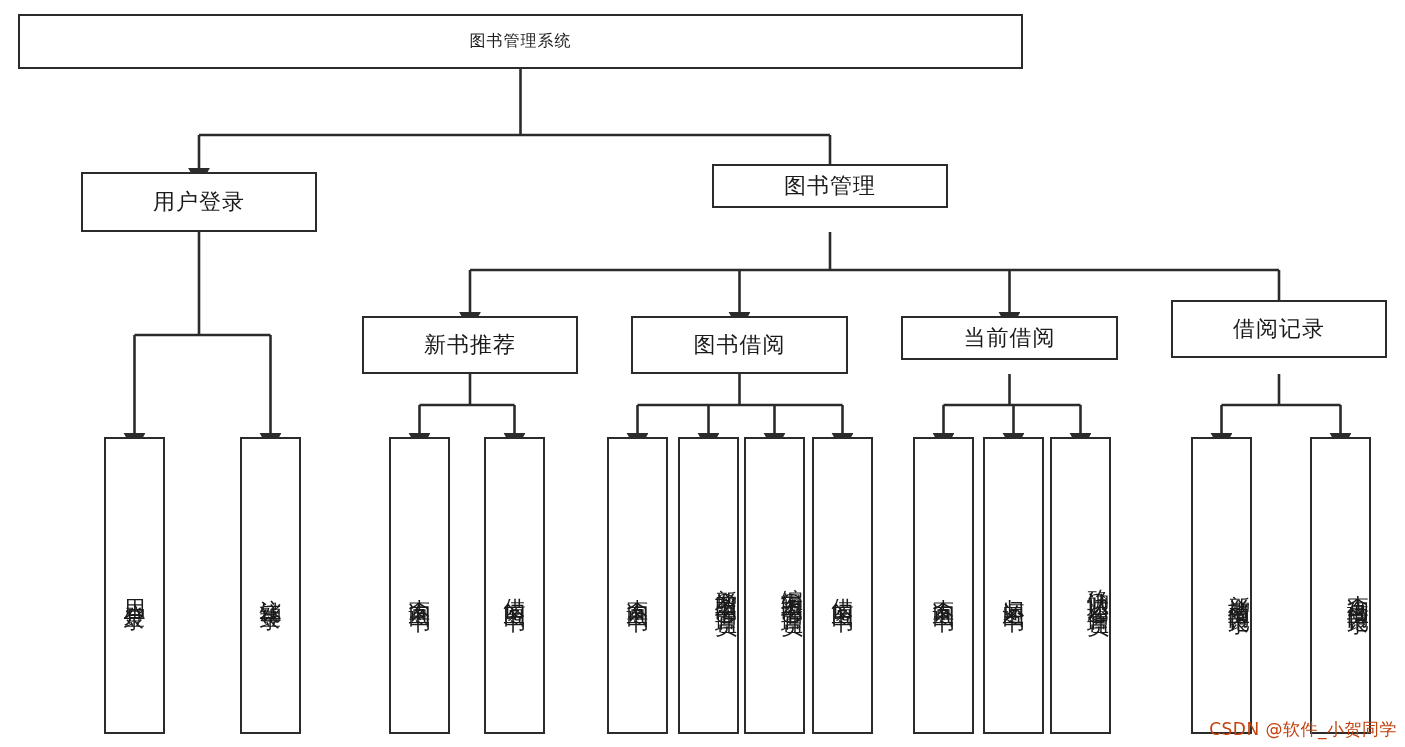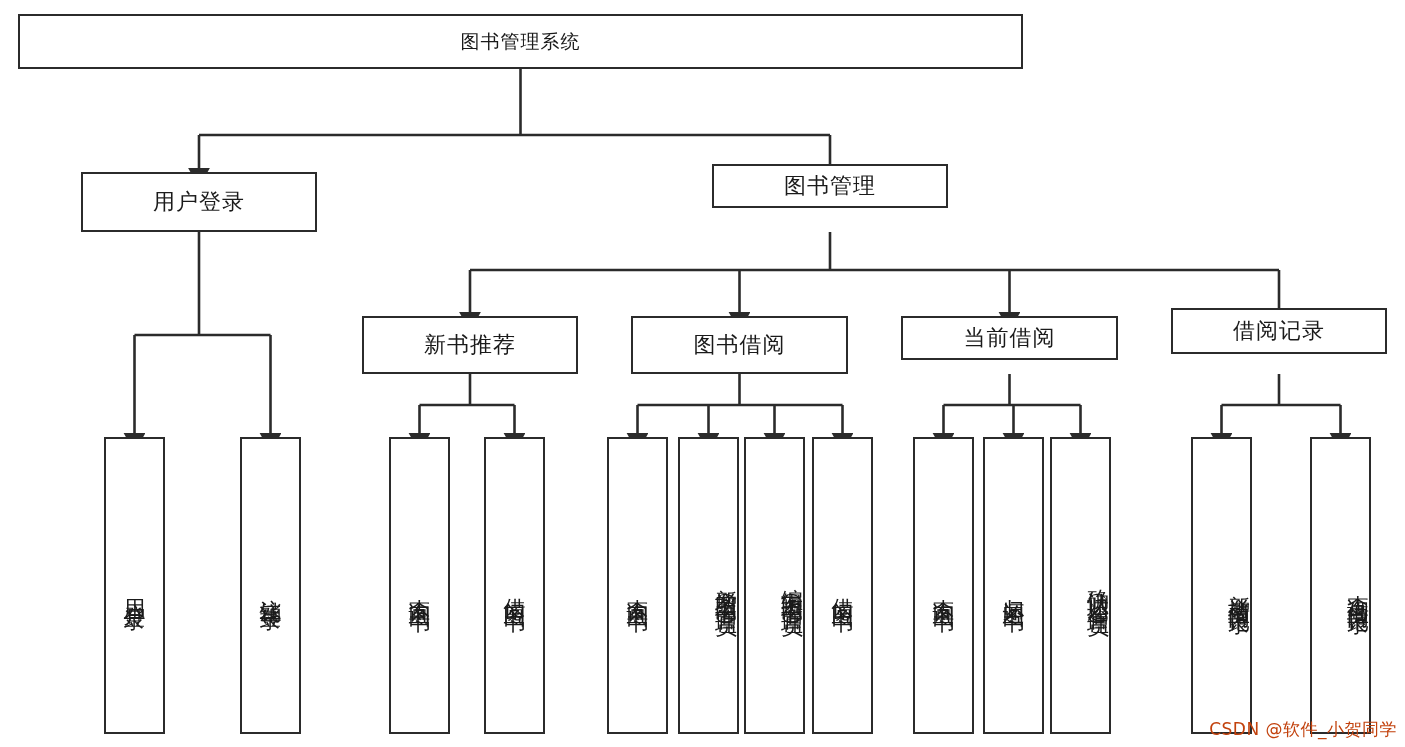--- a/index.html
+++ b/index.html
@@ -35,21 +35,21 @@
     align-items: center;
     justify-content: center;
     color: #1a1a1a;
   }
   .node-h {
     font-size: 22px;
     letter-spacing: 1px;
     white-space: nowrap;
   }
   .node-root {
-    font-size: 19px;
+    font-size: 16px;
   }
   .node-v {
     writing-mode: vertical-rl;
     text-orientation: upright;
     font-size: 22px;
     letter-spacing: 4px;
     line-height: 1;
     padding-top: 6px;
     align-items: flex-start;
     justify-content: center;
@@ -136,21 +136,21 @@
 
   <div class="node node-h" style="left: 631px; top: 316px; width: 217px; height: 58px;">
     <span>图书借阅</span>
   </div>
   <div class="node node-h" style="left: 362px; top: 316px; width: 216px; height: 58px;">
     <span>新书推荐</span>
   </div>
   <div class="node node-h" style="left: 901px; top: 316px; width: 217px; height: 44px;">
     <span>当前借阅</span>
   </div>
-  <div class="node node-h" style="left: 1171px; top: 308px; width: 216px; height: 46px;">
+  <div class="node node-h" style="left: 1171px; top: 300px; width: 216px; height: 58px;">
     <span>借阅记录</span>
   </div>
 
   <div class="node node-v shortleaf" style="left: 389px; top: 437px; width: 61px; height: 297px;">
     <span>查询图书</span>
   </div>
   <div class="node node-v shortleaf" style="left: 484px; top: 437px; width: 61px; height: 297px;">
     <span>借阅图书</span>
   </div>
 

